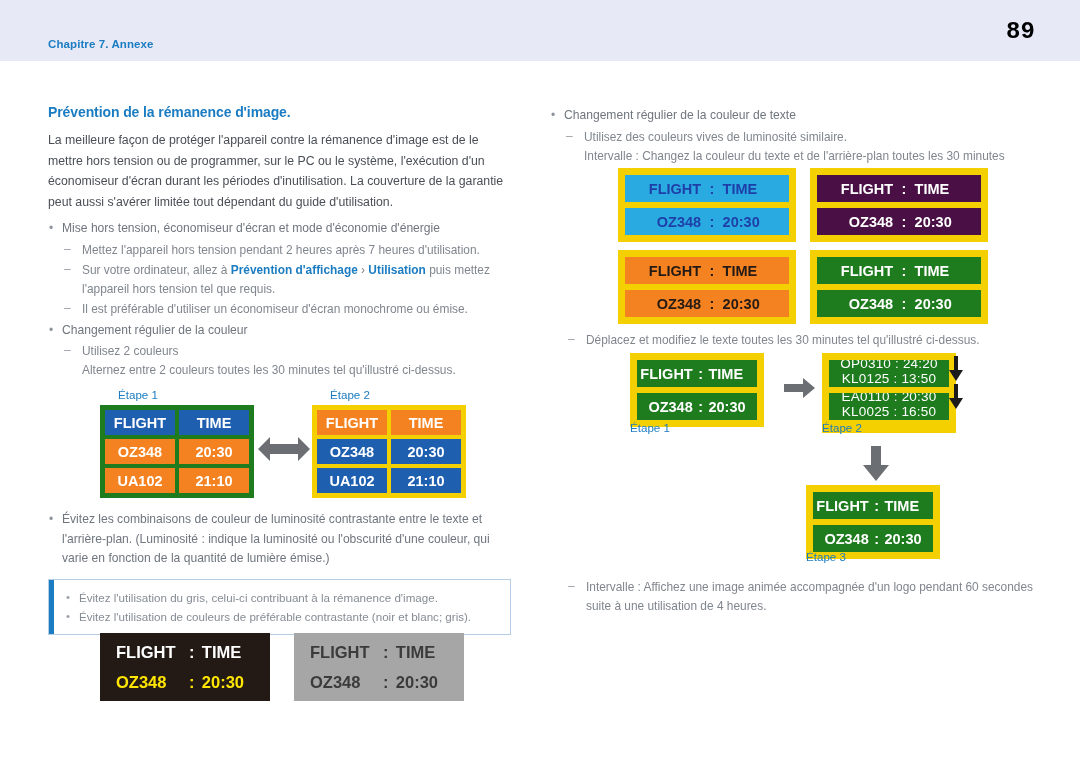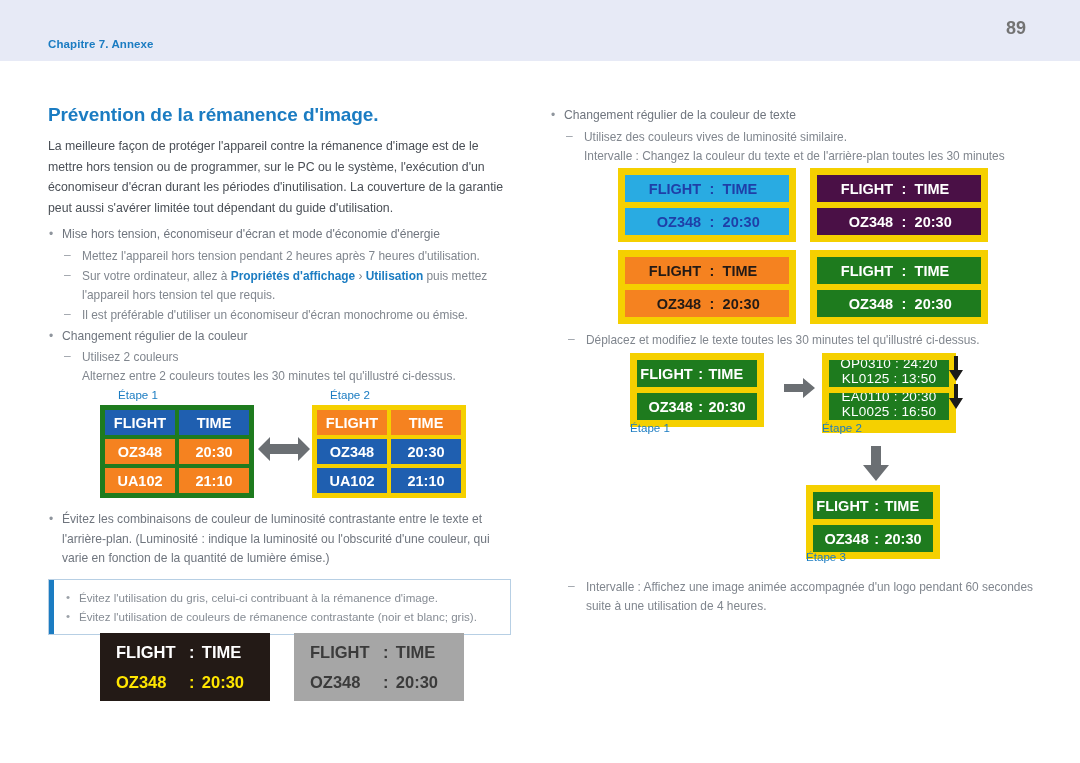--- a/index.html
+++ b/index.html
@@ -20,27 +20,27 @@
     width: 1080px; height: 61px;
     background: #e7eaf6;
   }
   .chapter-label {
     position: absolute; left: 48px; top: 38px;
     font-size: 11.5px; color: #1b7cc2; font-weight: bold;
     letter-spacing: .1px;
   }
   .page-number {
     position: absolute; left: 1006px; top: 18px;
-    font-size: 18px; color: #737373; font-weight: bold;
+    font-size: 24px; color: #000000; font-weight: bold; font-family: Liberation Mono, monospace;
   }
 
   
   .col { position: absolute; }
   .sec-title {
-    font-size: 19px; font-weight: bold; color: #1b7cc2;
+    font-size: 14px; font-weight: bold; color: #1b7cc2;
     margin: 0 0 10px 0; letter-spacing: -.1px;
   }
   .body-p {
     font-size: 12.3px; color: #4a4f56; line-height: 20.5px;
     margin: 0 0 7px 0; width: 460px;
   }
   ul.lvl1 { list-style: none; margin: 0; padding: 0; }
   ul.lvl1 > li {
     position: relative; padding-left: 14px;
     font-size: 12.1px; color: #6f757e; line-height: 19.5px;
@@ -160,21 +160,21 @@
       <li>
         <span class="b1">•</span>
         <span>Mise hors tension, économiseur d'écran et mode d'économie d'énergie</span>
         <ul class="lvl2">
           <li>
             <span class="b2">–</span>
             <span>Mettez l'appareil hors tension pendant 2 heures après 7 heures d'utilisation.</span>
           </li>
           <li>
             <span class="b2">–</span>
-            <span>Sur votre ordinateur, allez à </span><span class="lnk">Propriétés d'affichage</span><span class="arrowch"> › </span><span class="lnk">Utilisation</span><span> puis mettez l'appareil hors tension tel que requis.</span>
+            <span>Sur votre ordinateur, allez à </span><span class="lnk">Prévention d'affichage</span><span class="arrowch"> › </span><span class="lnk">Utilisation</span><span> puis mettez l'appareil hors tension tel que requis.</span>
           </li>
           <li>
             <span class="b2">–</span>
             <div style="padding-left:0;">Il est préférable d'utiliser un économiseur d'écran monochrome ou émise.</div>
           </li>
         </ul>
       </li>
       <li style="margin-top:1px;">
         <span class="b1">•</span>
         <span>Changement régulier de la couleur</span>
@@ -231,21 +231,21 @@
   <div class="col" style="left:48px; top:510px; width:470px;">
     <ul class="lvl1">
       <li>
         <span class="b1">•</span>
         <span>Évitez les combinaisons de couleur de luminosité contrastante entre le texte et l'arrière-plan. (Luminosité : indique la luminosité ou l'obscurité d'une couleur, qui varie en fonction de la quantité de lumière émise.)</span>
       </li>
     </ul>
     <div class="note-box" style="margin-top:10px;">
       <ul id="note-list">
           <li><span class="b1">•</span><span>Évitez l'utilisation du gris, celui-ci contribuant à la rémanence d'image.</span></li>
-          <li><span class="b1">•</span><span>Évitez l'utilisation de couleurs de rémanence contrastante (noir et blanc; gris).</span></li>
+          <li><span class="b1">•</span><span>Évitez l'utilisation de couleurs de préférable contrastante (noir et blanc; gris).</span></li>
         </ul>
     </div>
   </div>
 
   <div class="panel" id="panel-dark" style="position: absolute; left: 100px; top: 633px; width: 170px; height: 68px; background: rgb(35, 26, 22);">
       <div class="prow" style="color: rgb(255, 255, 255);">
         <span class="p-a">FLIGHT</span>
         <span class="p-colon">:</span>
         <span class="p-b">TIME</span>
       </div>

